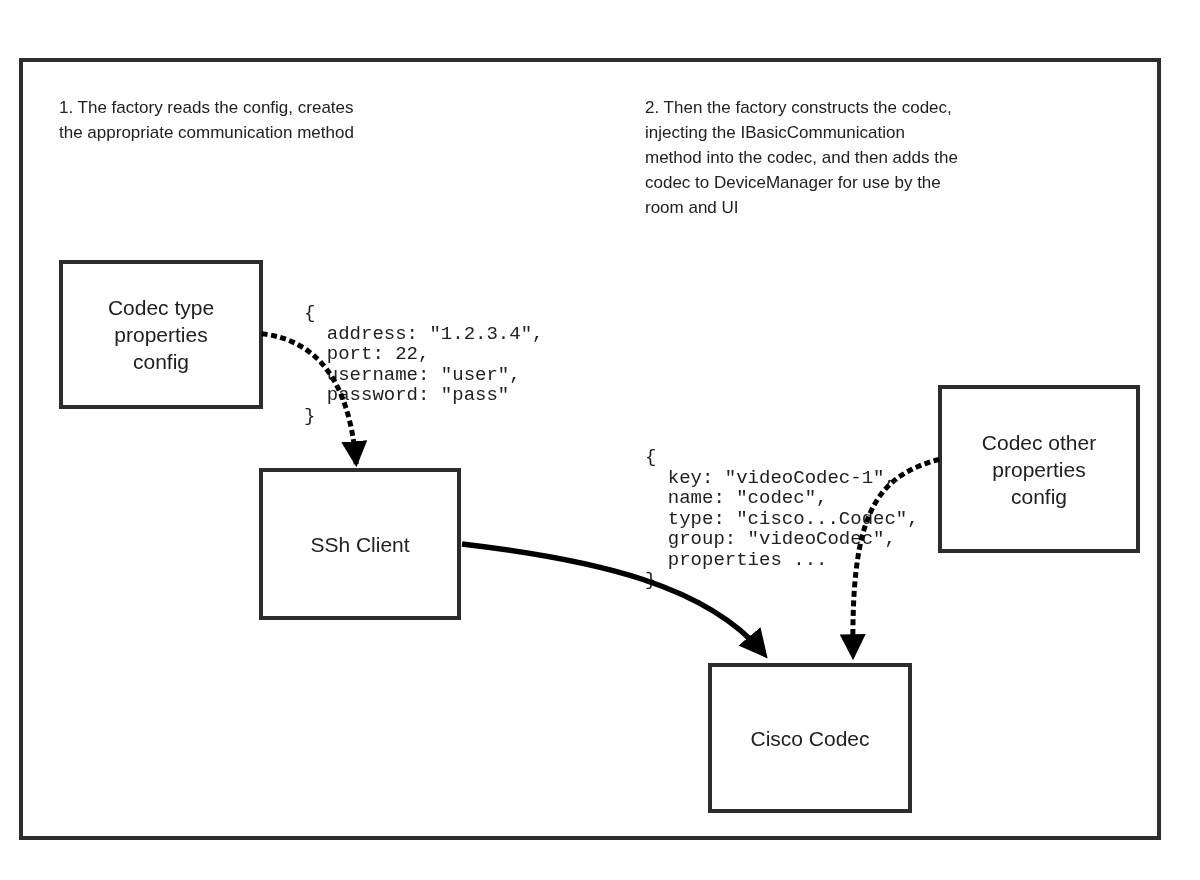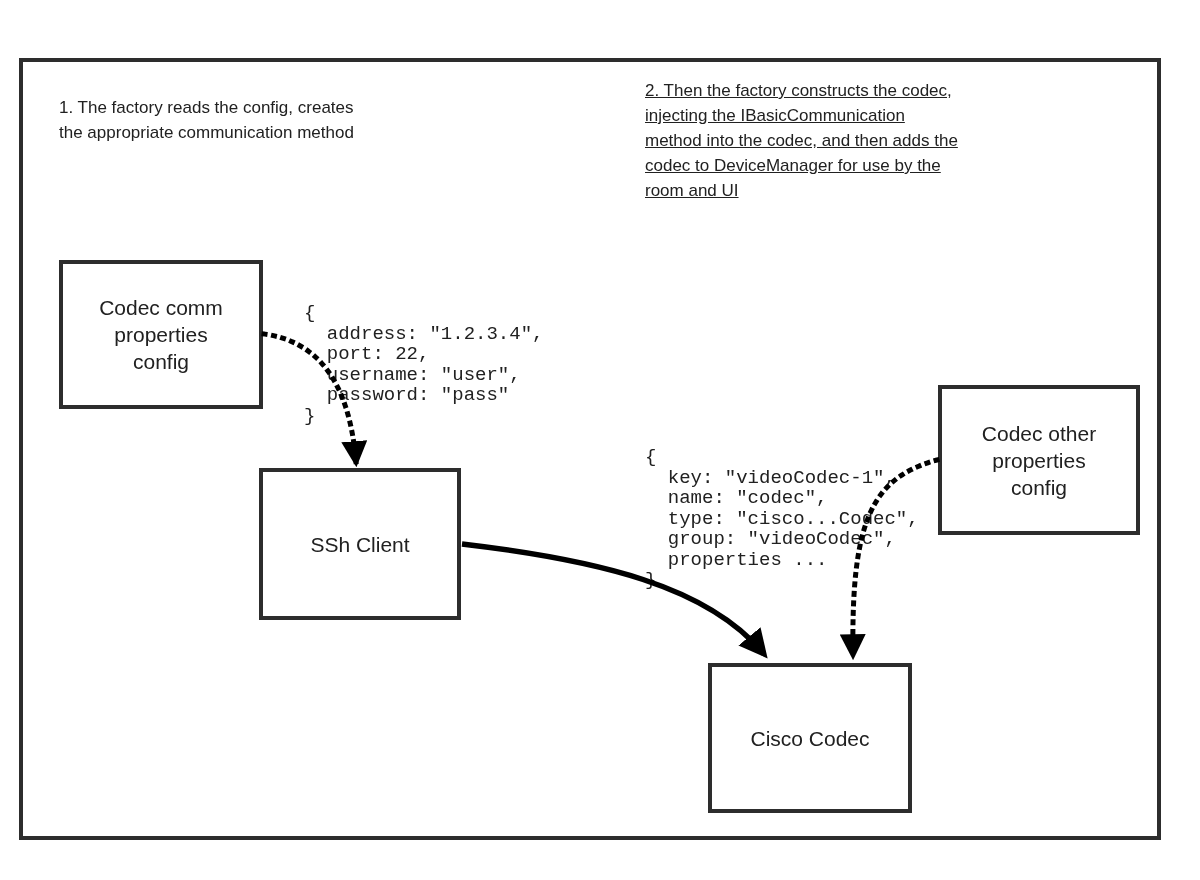--- a/index.html
+++ b/index.html
@@ -21,37 +21,37 @@
   }
 
   .para {
     position: absolute;
     font-size: 17px;
     line-height: 25px;
     white-space: pre-line;
     z-index: 1;
   }
   .para.note1 { left: 59px;  top: 95px;  }
-  .para.note2 { left: 645px; top: 78px; text-decoration: underline;  }
+  .para.note2 { left: 645px; top: 95px;  }
   .para.note3 { left: 943px; top: 684px; line-height: 29px; }
 
   .box {
     position: absolute;
     border: 4px solid #2d2d2d;
     background: #ffffff;
     box-sizing: border-box;
     display: flex; align-items: center; justify-content: center;
     text-align: center;
     font-size: 21px; line-height: 27px;
     white-space: pre-line;
     z-index: 2;
   }
   .box.b1 { left: 59px;  top: 260px; width: 204px; height: 149px; }
   .box.b2 { left: 259px; top: 468px; width: 202px; height: 152px; }
-  .box.b3 { left: 938px; top: 385px; width: 202px; height: 150px; }
+  .box.b3 { left: 938px; top: 385px; width: 202px; height: 168px; }
   .box.b4 { left: 708px; top: 663px; width: 204px; height: 150px; }
 
   .code {
     position: absolute;
     margin: 0;
     font-family: "Liberation Mono", monospace;
     font-size: 19px;
     line-height: 20.5px;
     white-space: pre;
     color: #212121;
@@ -85,21 +85,21 @@
 the appropriate communication method</div>
 
   <div class="para note2">2. Then the factory constructs the codec,
 injecting the IBasicCommunication
 method into the codec, and then adds the
 codec to DeviceManager for use by the
 room and UI</div>
 
 
   <div class="box b1">
-    <span>Codec comm
+    <span>Codec type
 properties
 config</span>
   </div>
 
   <div class="box b2">
     <span>SSh Client</span>
   </div>
 
   <div class="box b3">
     <span>Codec other

